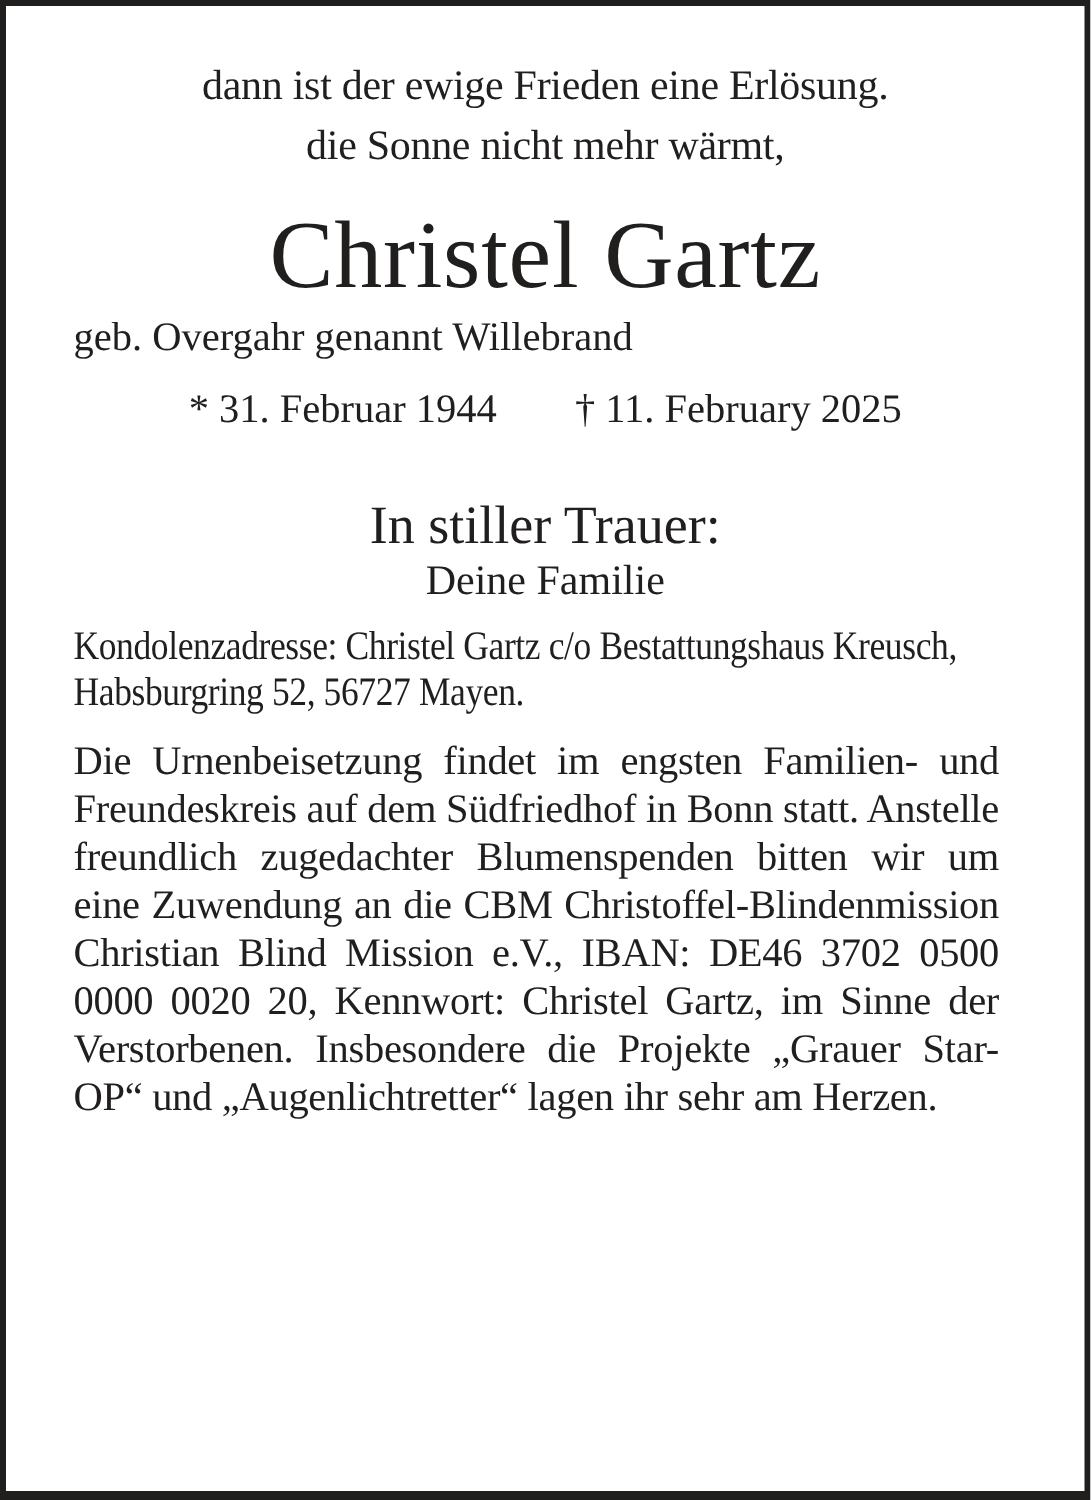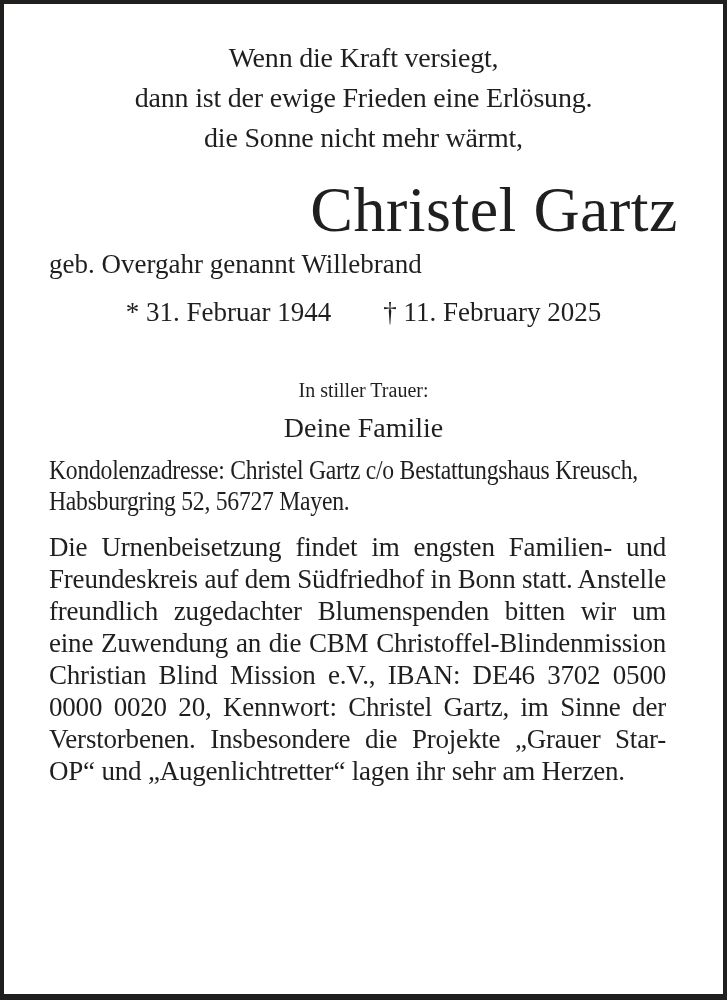--- a/index.html
+++ b/index.html
@@ -29,21 +29,21 @@
   .verse {
     margin-top: 34px;
     text-align: center;
     font-size: 28px;
     line-height: 40px;
     letter-spacing: -0.2px;
   }
   
   .deceased-name {
     margin: 16px 0 0 0;
-    text-align: right;
+    text-align: center;
     font-size: 64px;
     line-height: 72px;
     font-weight: normal;
     letter-spacing: 0.5px;
   }
   .maiden-name {
     font-size: 27px;
     line-height: 32px;
     margin-top: 2px;
   }
@@ -53,21 +53,21 @@
     display: flex;
     justify-content: center;
     gap: 52px;
     font-size: 27px;
     line-height: 32px;
   }
   
   .mourning-intro {
     margin-top: 44px;
     text-align: center;
-    font-size: 20px;
+    font-size: 36px;
     line-height: 36px;
   }
   .mourner {
     text-align: center;
     font-weight: normal;
     font-size: 28px;
     line-height: 39px;
   }
   
   .place-line {
@@ -98,21 +98,20 @@
     letter-spacing: -0.2px;
     font-family: Liberation Serif, serif;
   }
 </style>
 </head>
 <body>
 
 <div class="obituary-card">
 
   <div class="verse">
-    <div>Wenn die Kraft versiegt,</div>
     <div>dann ist der ewige Frieden eine Erlösung.</div>
     <div>die Sonne nicht mehr wärmt,</div>
   </div>
 
   <h1 class="deceased-name">Christel Gartz</h1>
 
   <div class="maiden-name">geb. Overgahr genannt Willebrand</div>
 
   <div class="dates-row">
     <span>* 31. Februar 1944</span>

